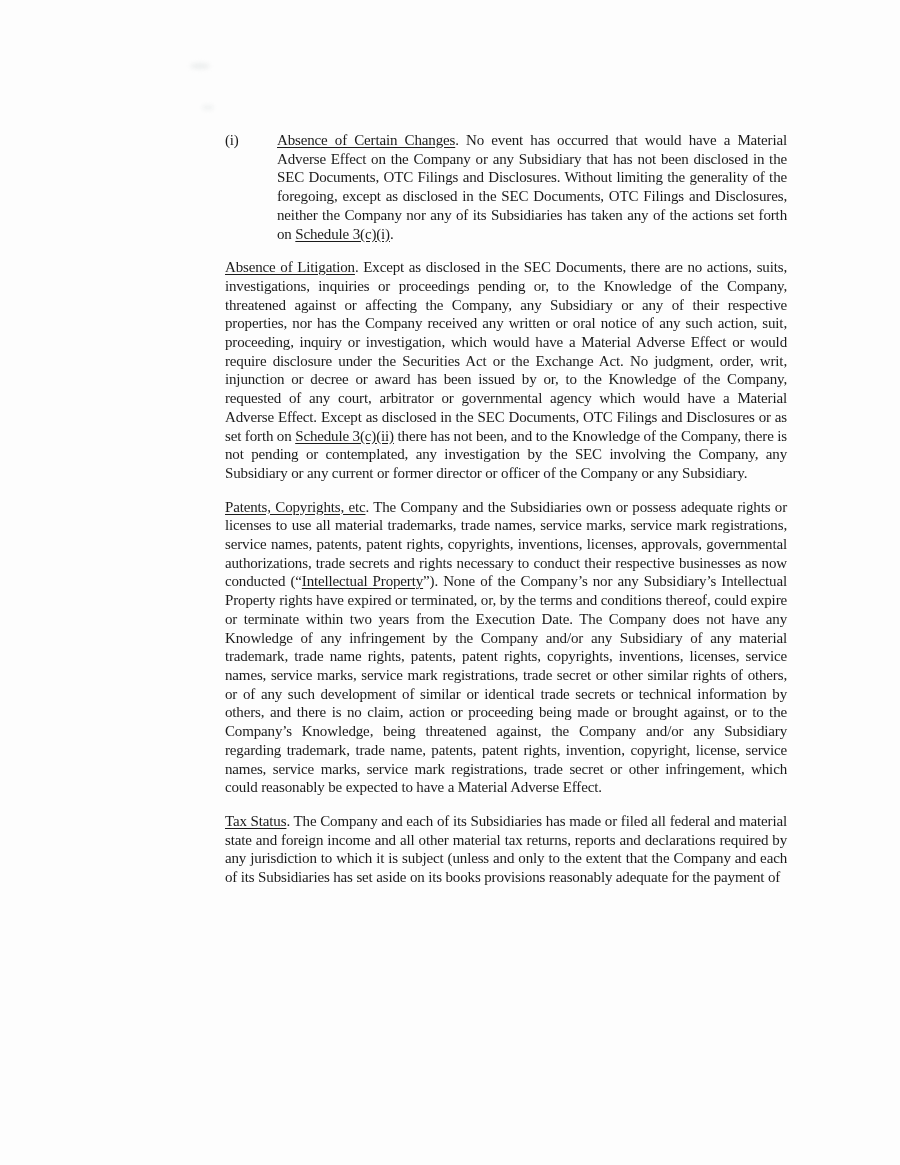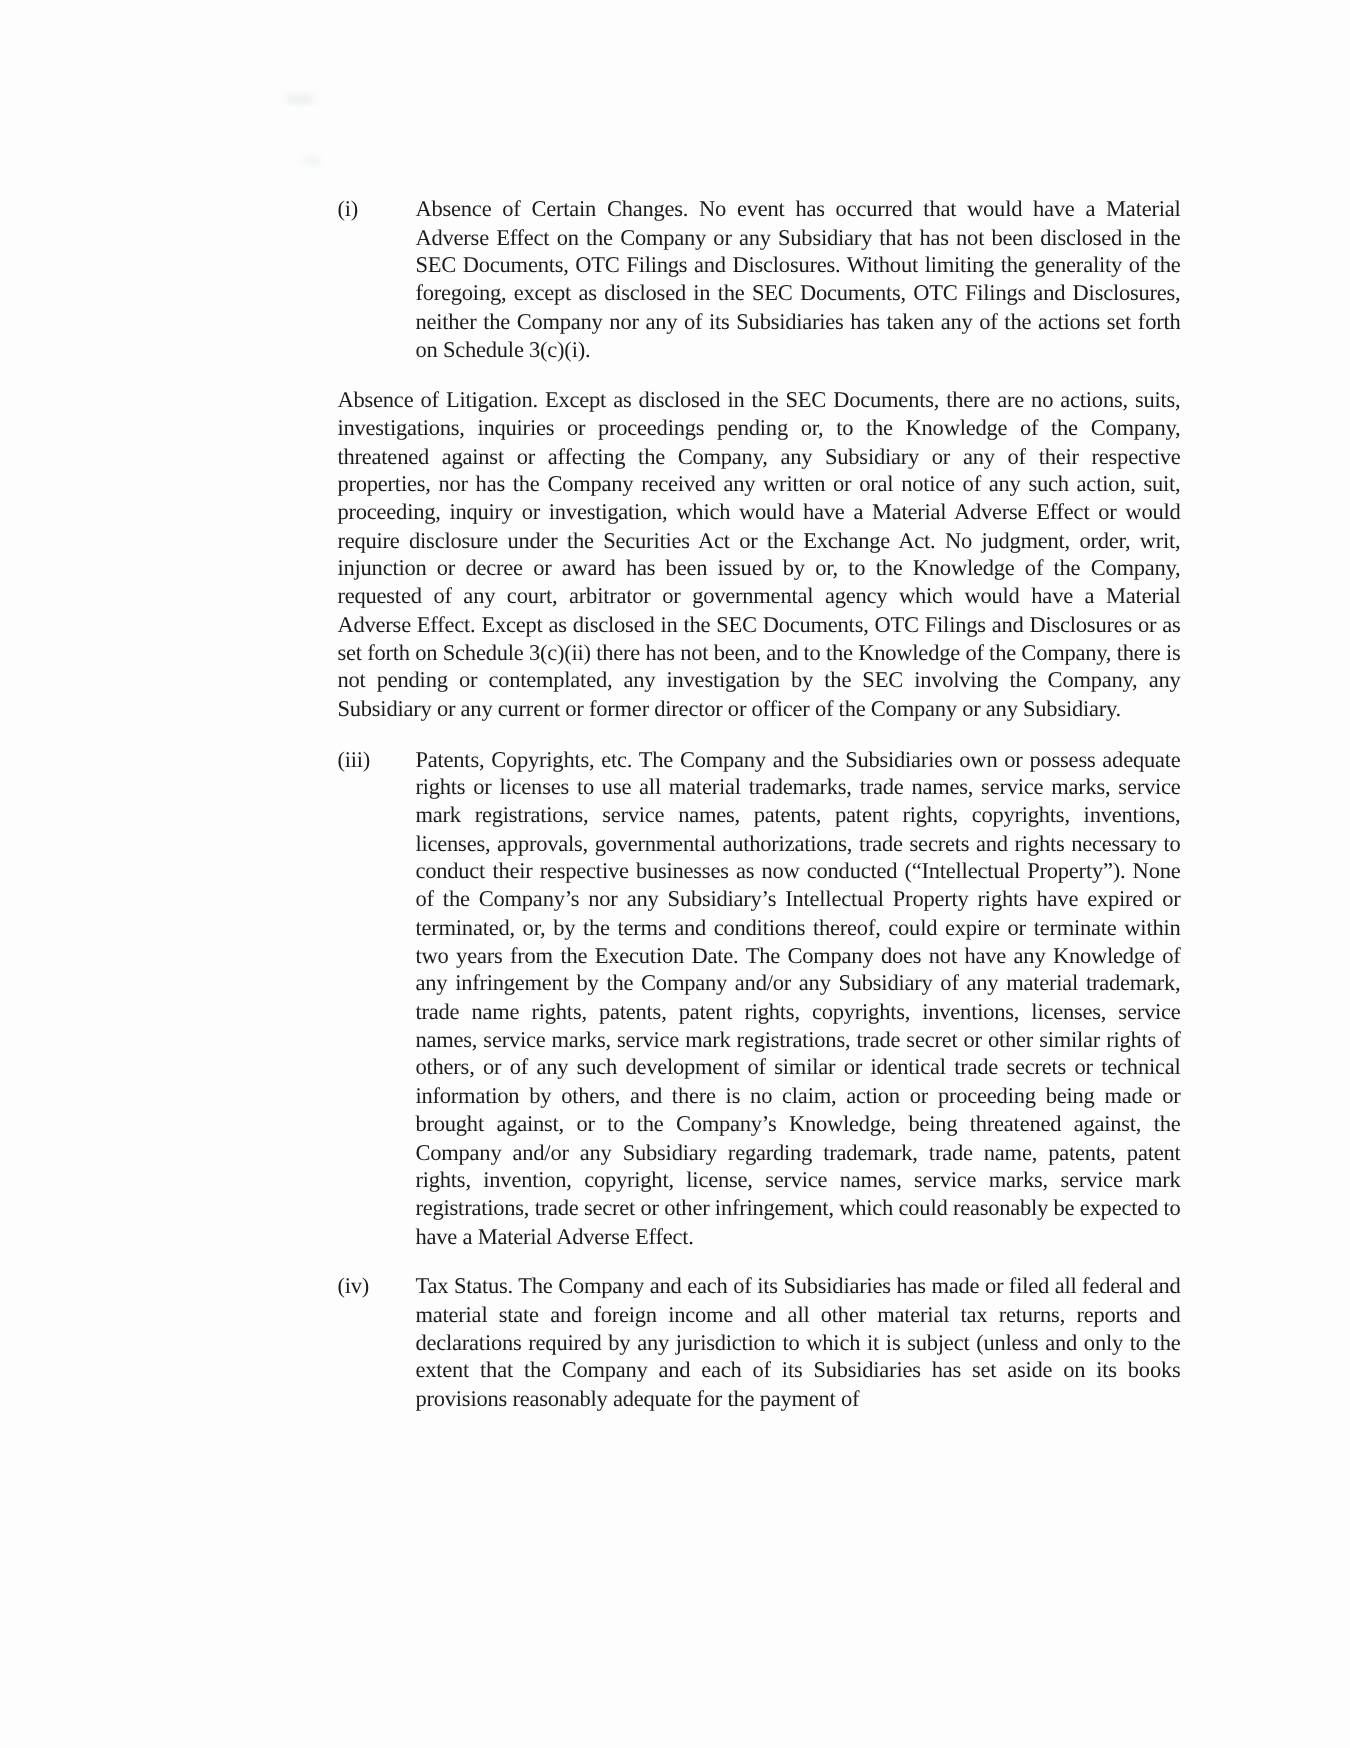--- a/index.html
+++ b/index.html
@@ -31,20 +31,21 @@
   }
   .marker {
     width: 52px;
     flex-shrink: 0;
   }
   .pbody {
     flex: 1;
     text-align: justify;
   }
   .u {
+    text-decoration: underline;
     text-underline-offset: 2px;
   }
   
   .artifact-a {
     position: absolute;
     left: 190px;
     top: 63px;
     width: 20px;
     height: 6px;
     background: #eceeee;
@@ -72,22 +73,20 @@
   <div class="para">
     <span class="marker">(i)</span>
     <span class="pbody"><span class="u">Absence of Certain Changes</span><span>. No event has occurred that would have a Material Adverse Effect on the Company or any Subsidiary that has not been disclosed in the SEC Documents, OTC Filings and Disclosures. Without limiting the generality of the foregoing, except as disclosed in the SEC Documents, OTC Filings and Disclosures, neither the Company nor any of its Subsidiaries has taken any of the actions set forth on </span><span class="u">Schedule 3(c)(i)</span><span>.</span></span>
   </div>
 
   <div class="para">
     <span class="pbody"><span class="u">Absence of Litigation</span><span>. Except as disclosed in the SEC Documents, there are no actions, suits, investigations, inquiries or proceedings pending or, to the Knowledge of the Company, threatened against or affecting the Company, any Subsidiary or any of their respective properties, nor has the Company received any written or oral notice of any such action, suit, proceeding, inquiry or investigation, which would have a Material Adverse Effect or would require disclosure under the Securities Act or the Exchange Act. No judgment, order, writ, injunction or decree or award has been issued by or, to the Knowledge of the Company, requested of any court, arbitrator or governmental agency which would have a Material Adverse Effect. Except as disclosed in the SEC Documents, OTC Filings and Disclosures or as set forth on </span><span class="u">Schedule 3(c)(ii)</span><span> there has not been, and to the Knowledge of the Company, there is not pending or contemplated, any investigation by the SEC involving the Company, any Subsidiary or any current or former director or officer of the Company or any Subsidiary.</span></span>
   </div>
 
   <div class="para">
-    <span class="marker">(iii)</span>
     <span class="pbody"><span class="u">Patents, Copyrights, etc</span><span>. The Company and the Subsidiaries own or possess adequate rights or licenses to use all material trademarks, trade names, service marks, service mark registrations, service names, patents, patent rights, copyrights, inventions, licenses, approvals, governmental authorizations, trade secrets and rights necessary to conduct their respective businesses as now conducted (“</span><span class="u">Intellectual Property</span><span>”). None of the Company’s nor any Subsidiary’s Intellectual Property rights have expired or terminated, or, by the terms and conditions thereof, could expire or terminate within two years from the Execution Date.  The Company does not have any Knowledge of any infringement by the Company and/or any Subsidiary of any material trademark, trade name rights, patents, patent rights, copyrights, inventions, licenses, service names, service marks, service mark registrations, trade secret or other similar rights of others, or of any such development of similar or identical trade secrets or technical information by others, and there is no claim, action or proceeding being made or brought against, or to the Company’s Knowledge, being threatened against, the Company and/or any Subsidiary regarding trademark, trade name, patents, patent rights, invention, copyright, license, service names, service marks, service mark registrations, trade secret or other infringement, which could reasonably be expected to have a Material Adverse Effect.</span></span>
   </div>
 
   <div class="para">
-    <span class="marker">(iv)</span>
     <span class="pbody"><span class="u">Tax Status</span><span>. The Company and each of its Subsidiaries has made or filed all federal and material state and foreign income and all other material tax returns, reports and declarations required by any jurisdiction to which it is subject (unless and only to the extent that the Company and each of its Subsidiaries has set aside on its books provisions reasonably adequate for the payment of</span></span>
   </div>
 </div>
 </div>
 
 </body></html>

